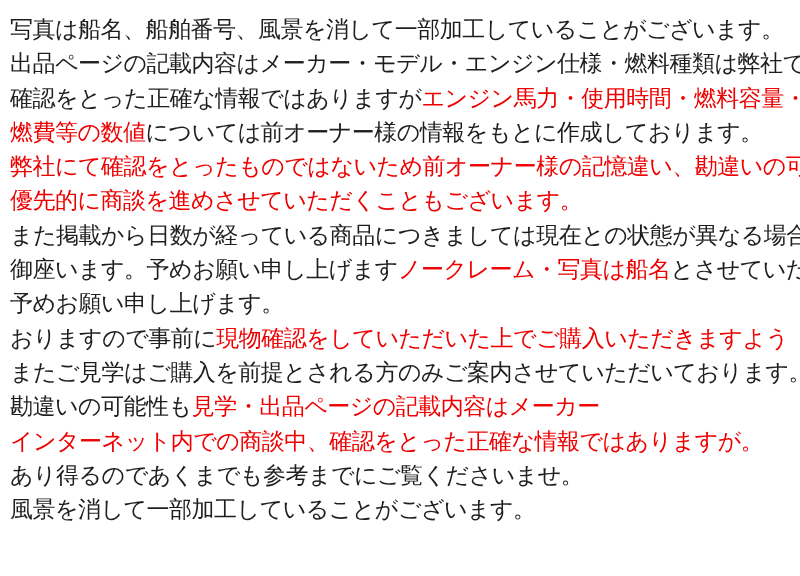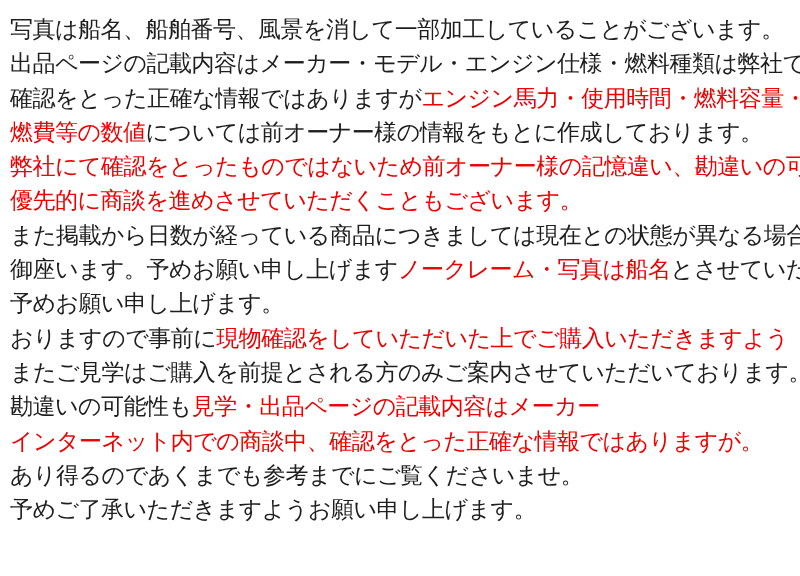--- a/index.html
+++ b/index.html
@@ -45,15 +45,15 @@
       <p class="line"><span class="seg red">弊社にて確認をとったものではないため前オーナー様の記憶違い、勘違いの可能性も</span></p>
       <p class="line"><span class="seg red">優先的に商談を進めさせていただくこともございます。</span></p>
       <p class="line"><span class="seg">また掲載から日数が経っている商品につきましては現在との状態が異なる場合も</span></p>
       <p class="line"><span class="seg">御座います。予めお願い申し上げます</span><span class="seg red">ノークレーム・写真は船名</span><span class="seg">とさせていただいて</span></p>
       <p class="line"><span class="seg">予めお願い申し上げます。</span></p>
       <p class="line"><span class="seg">おりますので事前に</span><span class="seg red">現物確認をしていただいた上でご購入いただきますよう</span></p>
       <p class="line"><span class="seg">またご見学はご購入を前提とされる方のみご案内させていただいております。</span></p>
       <p class="line"><span class="seg">勘違いの可能性も</span><span class="seg red">見学・出品ページの記載内容はメーカー</span></p>
       <p class="line"><span class="seg red">インターネット内での商談中、確認をとった正確な情報ではありますが。</span></p>
       <p class="line"><span class="seg">あり得るのであくまでも参考までにご覧くださいませ。</span></p>
-      <p class="line"><span class="seg">予めご了承いただきますようお願い申し上げます。</span></p>
+      <p class="line"><span class="seg">風景を消して一部加工していることがございます。</span></p>
     </div>
 </main>
 
 </body></html>

